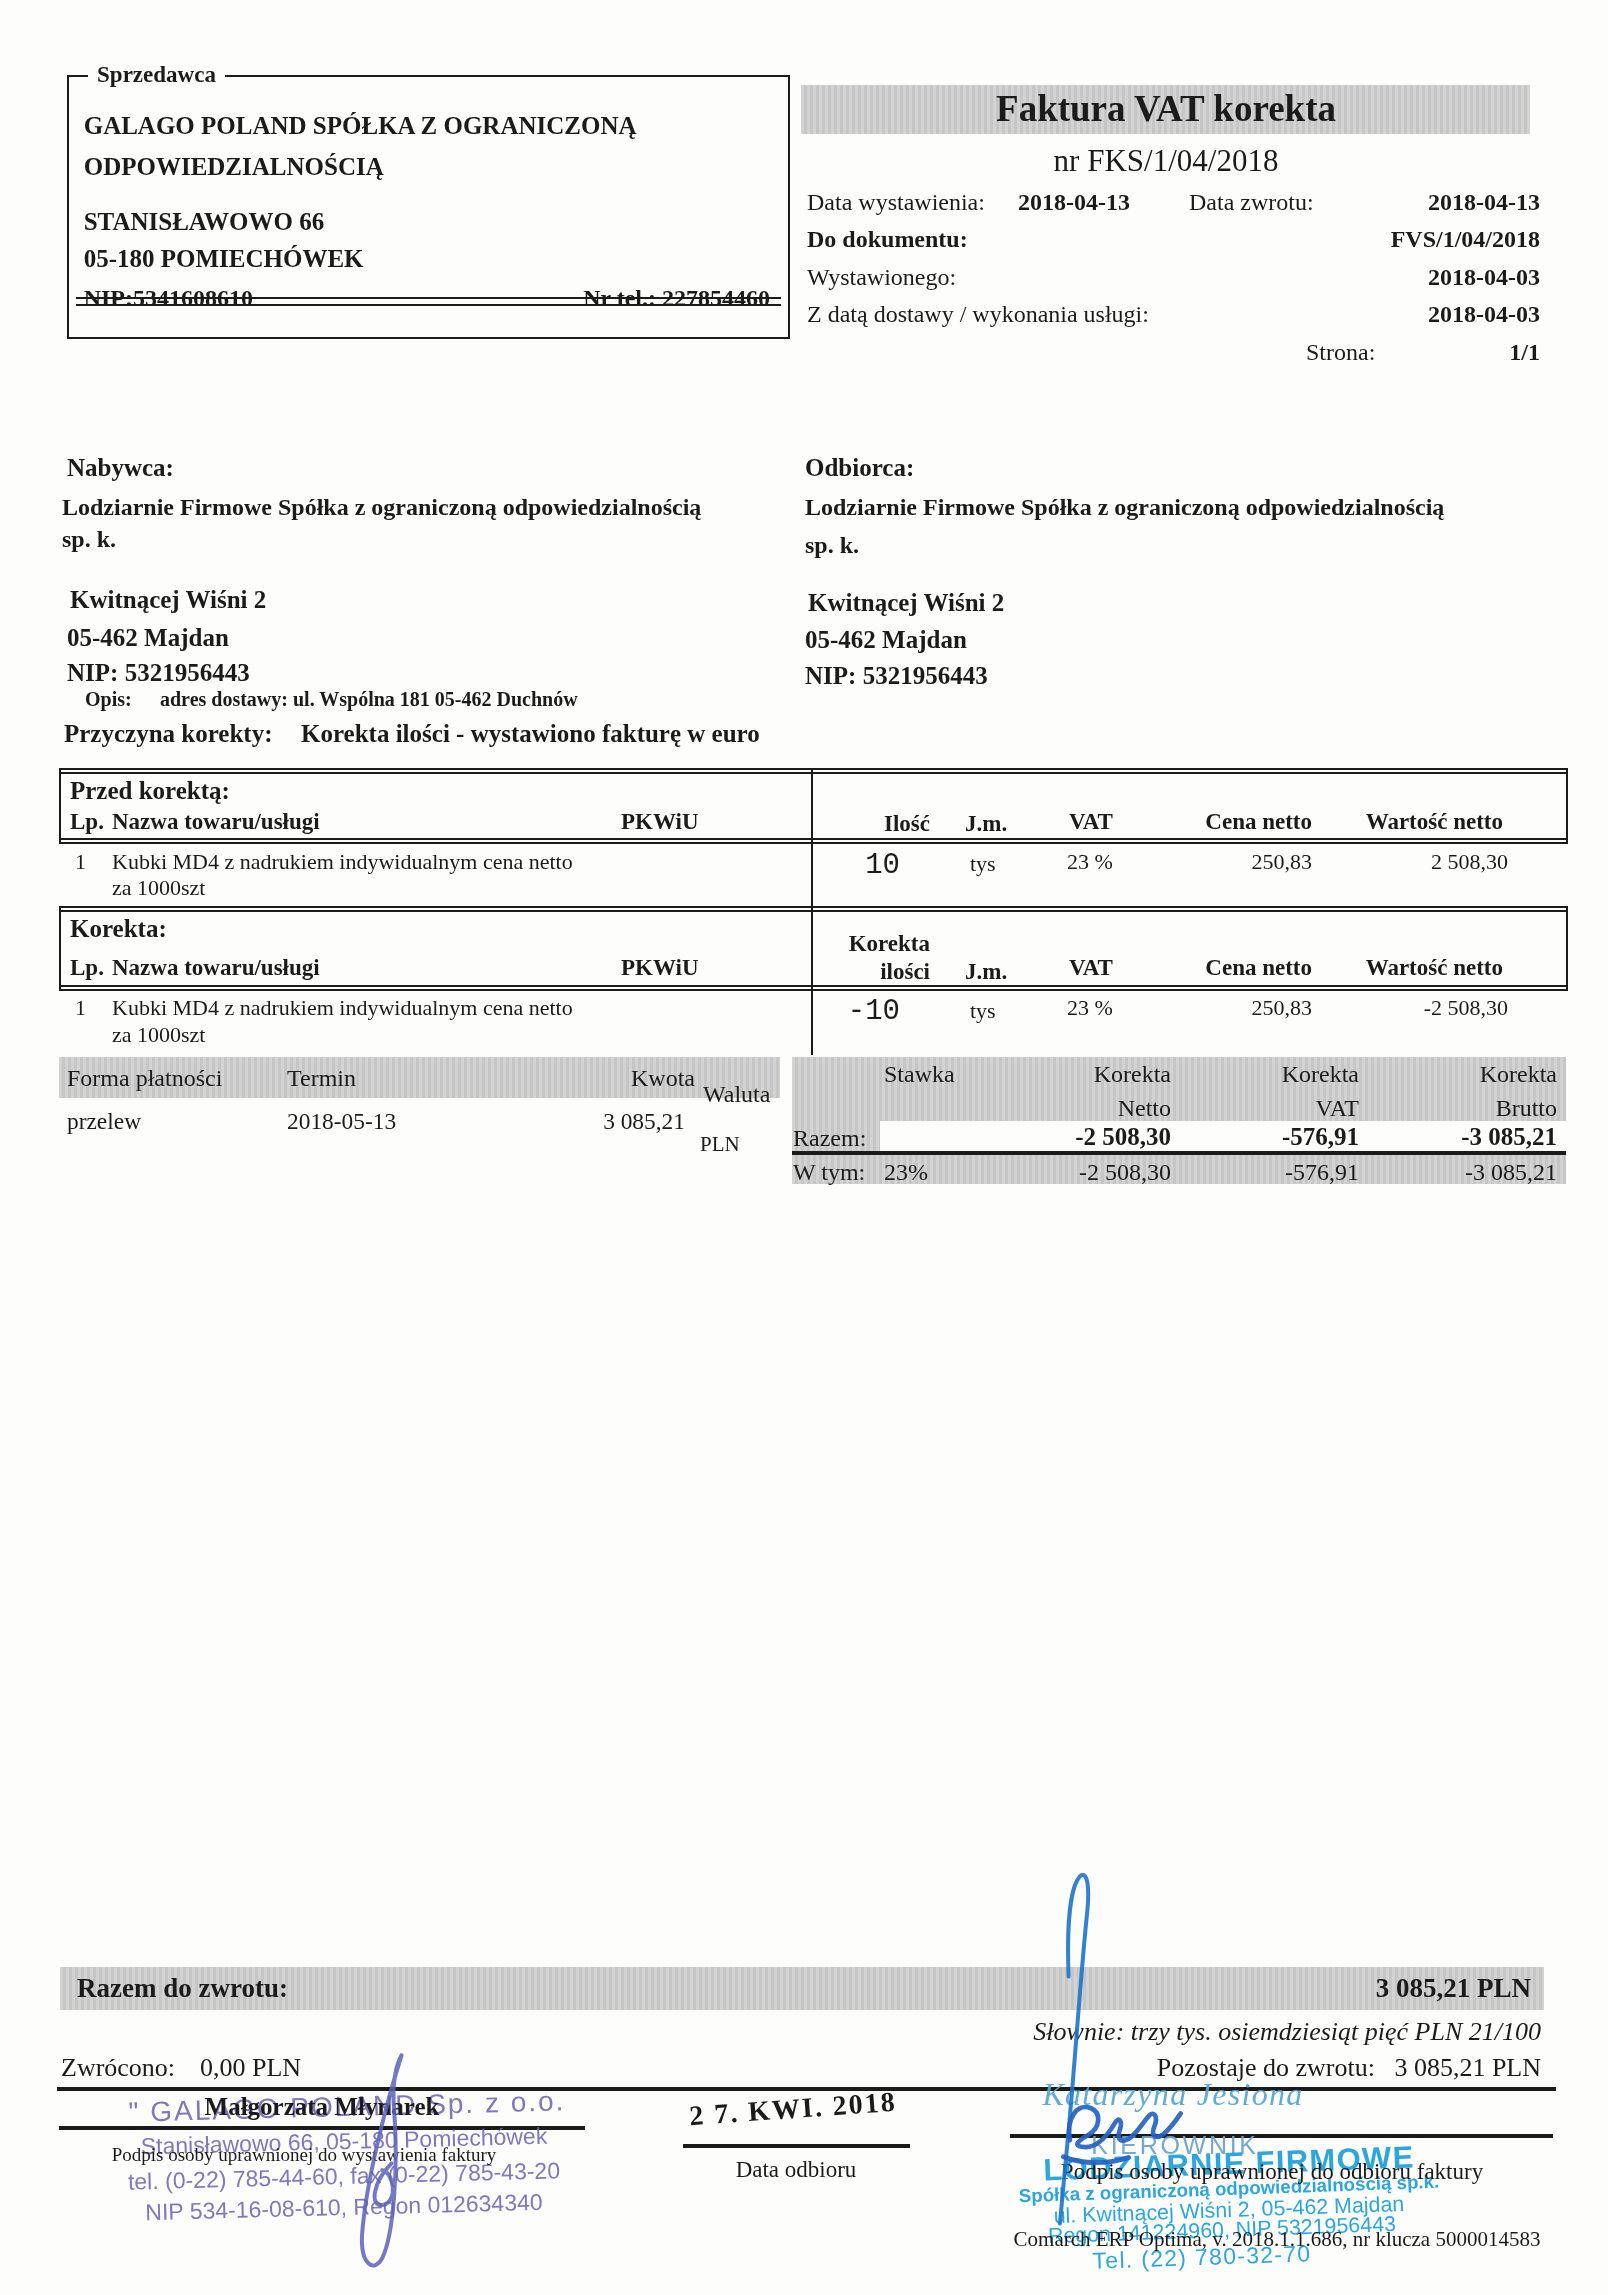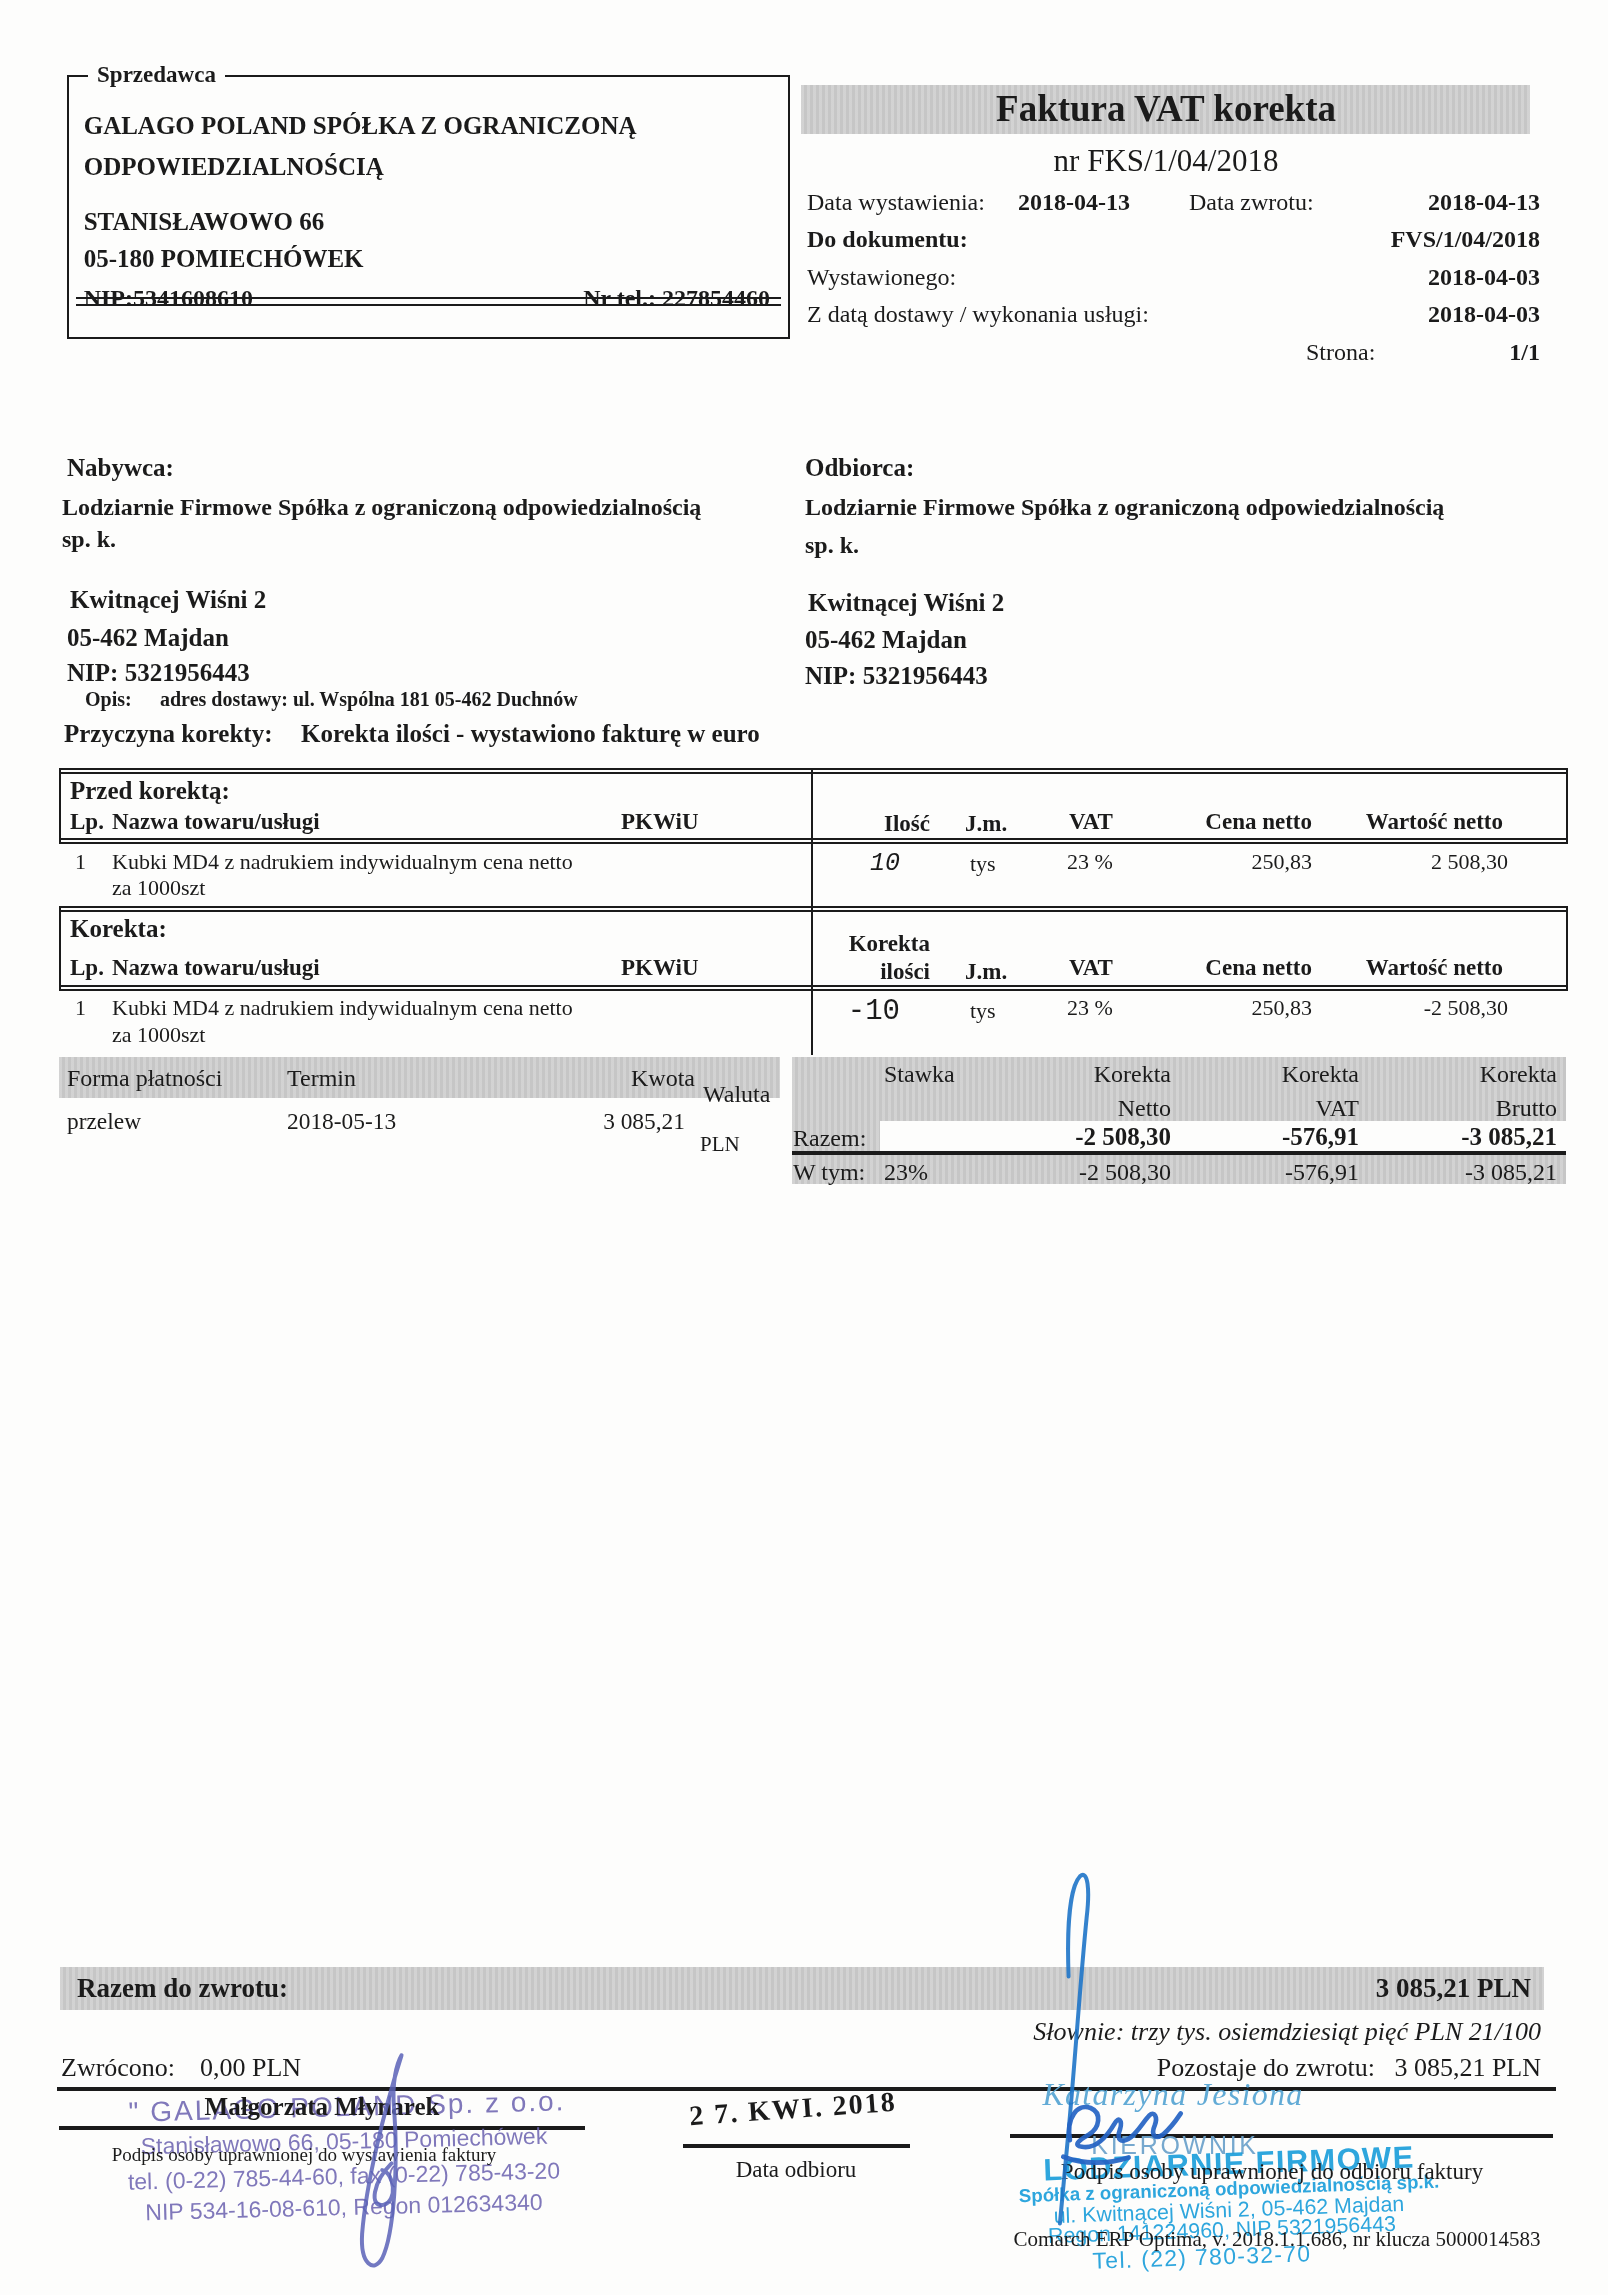--- a/index.html
+++ b/index.html
@@ -93,21 +93,21 @@
   <div class="t b" style="left:621px;top:809px;font-size:23px;">PKWiU</div>
   <div class="t b r" style="left:930px;top:811px;font-size:23px;">Ilość</div>
   <div class="t b" style="left:965px;top:811px;font-size:23px;">J.m.</div>
   <div class="t b" style="left:1069px;top:809px;font-size:23px;">VAT</div>
   <div class="t b r" style="left:1312px;top:809px;font-size:23px;">Cena netto</div>
   <div class="t b r" style="left:1503px;top:809px;font-size:23px;">Wartość netto</div>
 
   <div class="t" style="left:75px;top:850px;font-size:22px;">1</div>
   <div class="t" style="left:112px;top:850px;font-size:22px;">Kubki MD4 z nadrukiem indywidualnym cena netto</div>
   <div class="t" style="left:112px;top:876px;font-size:22px;">za 1000szt</div>
-  <div class="t mono r" style="left:900px;top:850px;font-size:25px;font-style:italic;">10</div>
+  <div class="t mono r" style="left:900px;top:850px;font-size:29px;">10</div>
   <div class="t" style="left:970px;top:852px;font-size:22px;">tys</div>
   <div class="t" style="left:1067px;top:850px;font-size:22px;">23 %</div>
   <div class="t r" style="left:1312px;top:850px;font-size:22px;">250,83</div>
   <div class="t r" style="left:1508px;top:850px;font-size:22px;">2 508,30</div>
 
   <div class="hdrbox" style="left:59px;top:906px;width:1505px;height:81px;"></div>
   <div class="t b" style="left:70px;top:915px;font-size:25px;">Korekta:</div>
   <div class="t b r" style="left:930px;top:931px;font-size:23px;">Korekta</div>
   <div class="t b" style="left:70px;top:955px;font-size:23px;">Lp.</div>
   <div class="t b" style="left:112px;top:955px;font-size:23px;">Nazwa towaru/usługi</div>

